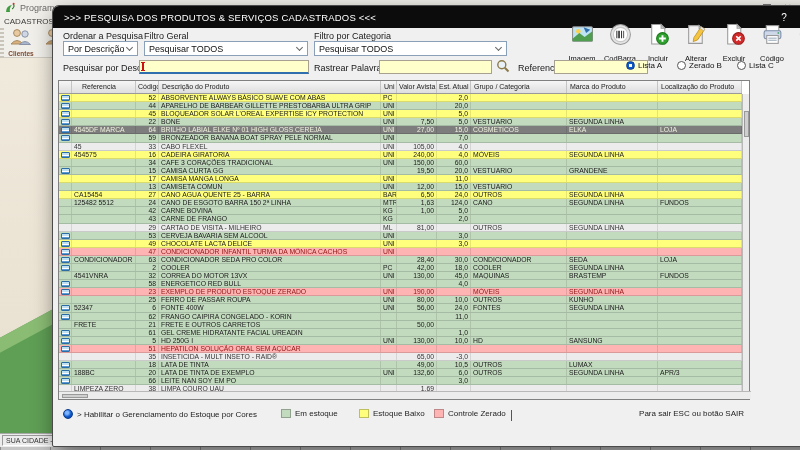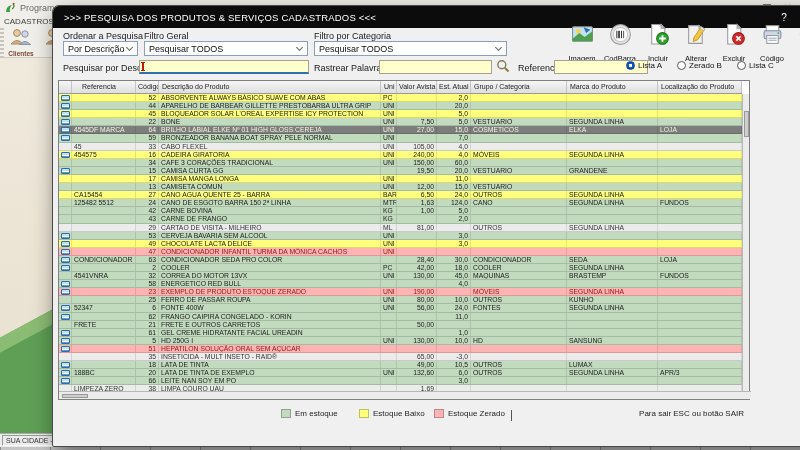--- a/index.html
+++ b/index.html
@@ -745,30 +745,34 @@
       </div>
     <div class="vscroll">
         <div class="vthumb"></div>
       </div>
     <div class="hscroll">
         <div class="hthumb"></div>
       </div>
   </div>
 
   <div class="legend">
+    <span class="litem" style="left:10px;">
+      <span class="bluedot"></span>
+      <span>&gt; Habilitar o Gerenciamento do Estoque por Cores</span>
+    </span>
     <span class="litem" style="left:228px;">
       <span class="sw" style="background: rgb(194, 218, 190);"></span>
       <span>Em estoque</span>
     </span>
     <span class="litem" style="left:306px;">
       <span class="sw" style="background: rgb(255, 255, 125);"></span>
       <span>Estoque Baixo</span>
     </span>
     <span class="litem" style="left:381px;">
       <span class="sw" style="background: rgb(255, 180, 180);"></span>
-      <span>Estoque Zerado</span>
+      <span>Controle Zerado</span>
     </span>
     <span class="ldiv"></span>
     <span class="litem" style="right:12px;align-items:flex-end;">
       <span>Para sair ESC ou botão SAIR</span>
     </span>
   </div>
 </div>
 
 </body></html>

